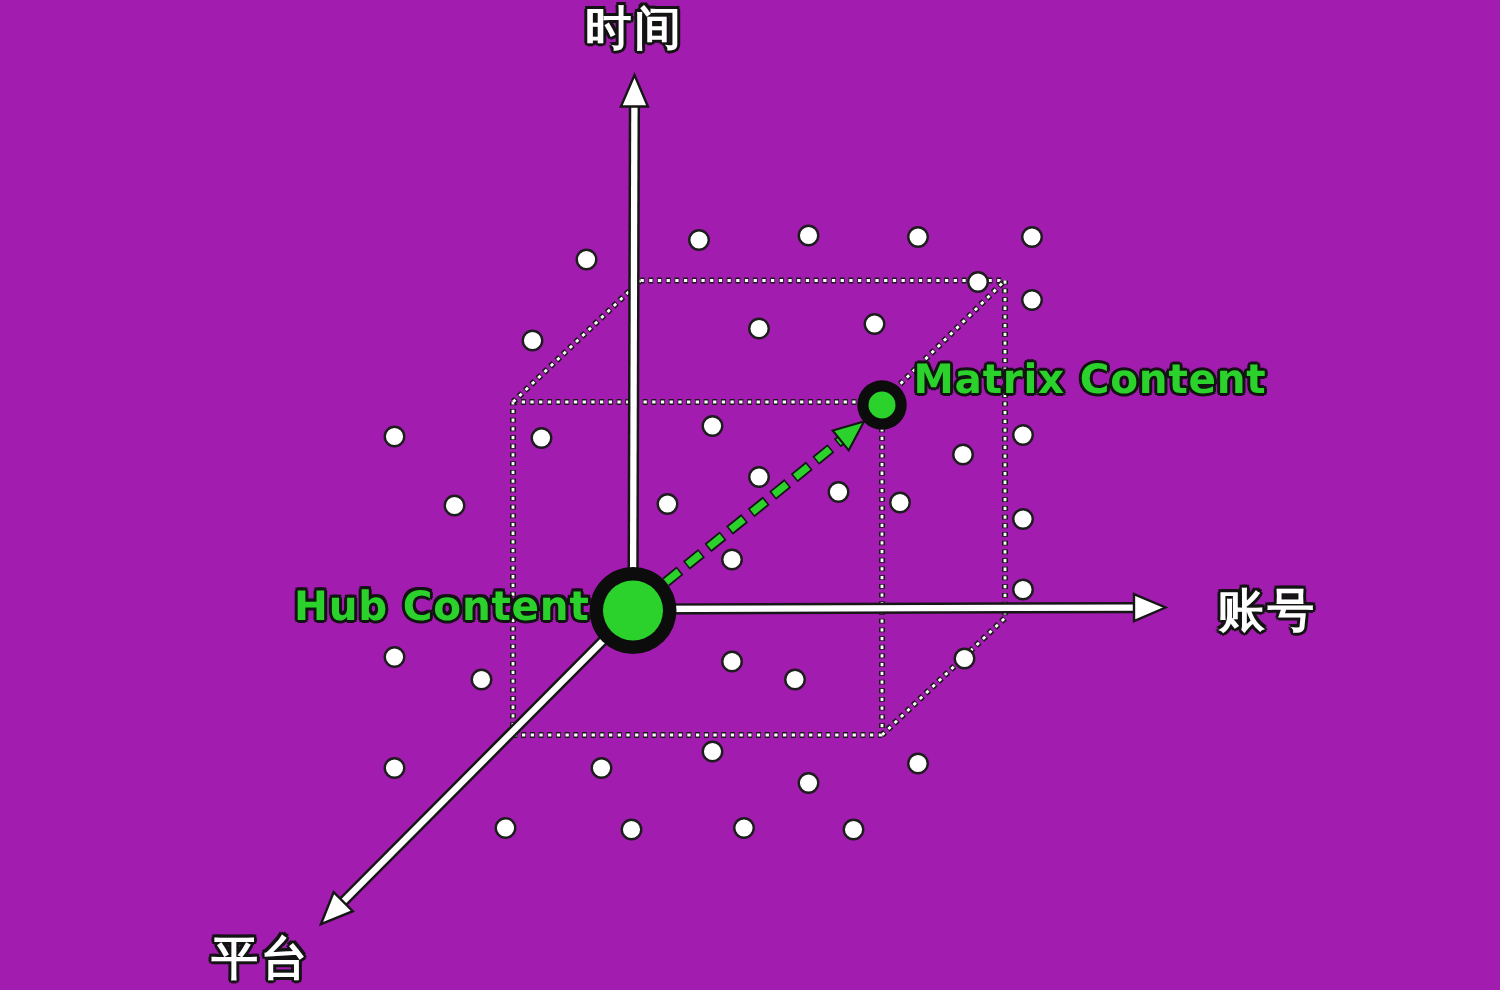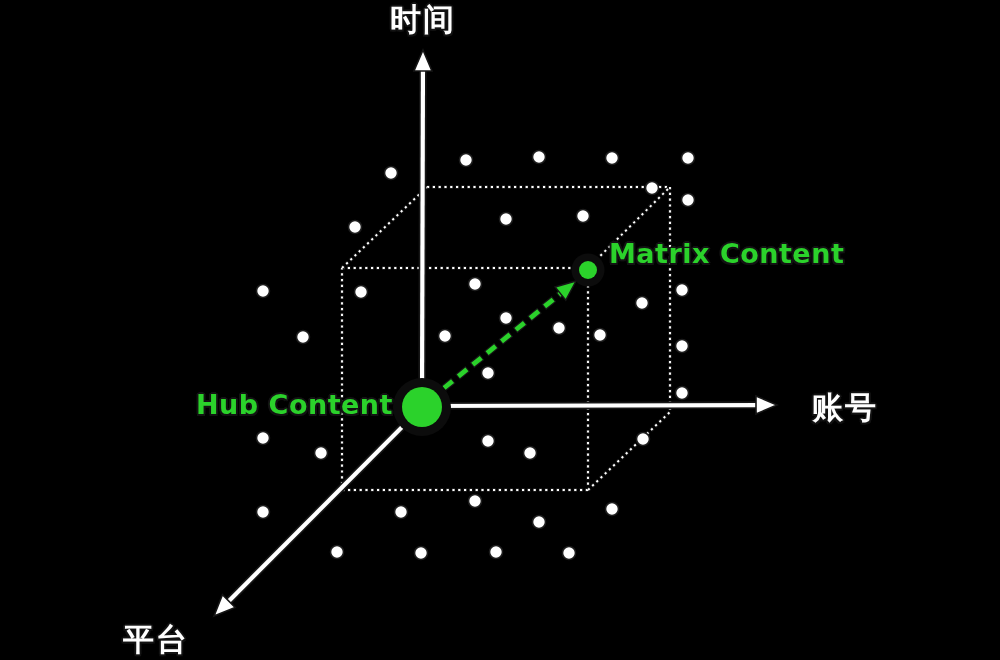--- a/index.html
+++ b/index.html
@@ -19,21 +19,21 @@
   .axis-head{fill:#ffffff;stroke:#161616;stroke-width:1.6;stroke-linejoin:miter;}
   .flow-u{stroke:#161616;stroke-width:7.2;fill:none;stroke-dasharray:13 5.5;stroke-dashoffset:1;}
   .flow{stroke:var(--green,#2BD22B);stroke-width:4.8;fill:none;stroke-dasharray:11 7.5;}
   .flow-head{fill:var(--green,#2BD22B);stroke:#161616;stroke-width:1.4;}
   .node-ring{fill:#0c0c0c;}
   .node-core{fill:var(--green,#2BD22B);}
 </style>
 </head>
 <body>
 
-<div id="stage" style="background: #000000;">
+<div id="stage" style="background: #a21caf;">
   <svg id="scene" width="1000" height="660" viewBox="0 0 1000 660">
       <line x1="342" y1="268" x2="588" y2="268" class="cube-u"></line>
       <line x1="342" y1="268" x2="588" y2="268" class="cube-o"></line>
       <line x1="588" y1="268" x2="588" y2="490" class="cube-u"></line>
       <line x1="588" y1="268" x2="588" y2="490" class="cube-o"></line>
       <line x1="588" y1="490" x2="342" y2="490" class="cube-u"></line>
       <line x1="588" y1="490" x2="342" y2="490" class="cube-o"></line>
       <line x1="342" y1="490" x2="342" y2="268" class="cube-u"></line>
       <line x1="342" y1="490" x2="342" y2="268" class="cube-o"></line>
       <line x1="427" y1="187" x2="670" y2="187" class="cube-u"></line>
@@ -95,16 +95,16 @@
       <line x1="444" y1="388" x2="562.7938295861379" y2="291.705001774873" class="flow-u"></line>
       <line x1="444" y1="388" x2="562.0169960323814" y2="292.3347077616302" class="flow"></line>
       <polygon points="576,281 565.8158298123046,300.19720494207576 555.1108280374317,286.9910345282137" class="flow-head"></polygon>
       <circle cx="422" cy="407" r="29" class="node-ring"></circle>
       <circle cx="422" cy="407" r="20" class="node-core"></circle>
       <circle cx="588" cy="270" r="16.5" class="node-ring"></circle>
       <circle cx="588" cy="270" r="9" class="node-core"></circle>
     </svg>
   <div class="lbl lbl-axis" style="top: 2px; left: 423px; transform: translateX(-50%);">时间</div>
   <div class="lbl lbl-axis" style="top: 390px; left: 812px;">账号</div>
-  <div class="lbl lbl-axis" style="top: 622px; left: 156px; transform: translateX(-50%);">平台</div>
+  <div class="lbl lbl-axis" style="top: 622px; left: 174px; transform: translateX(-50%);">平台</div>
   <div class="lbl lbl-node" style="top: 239px; left: 609px;">Matrix Content</div>
   <div class="lbl lbl-node" style="top: 390px; right: 607px;">Hub Content</div>
 </div>
 
 </body></html>

